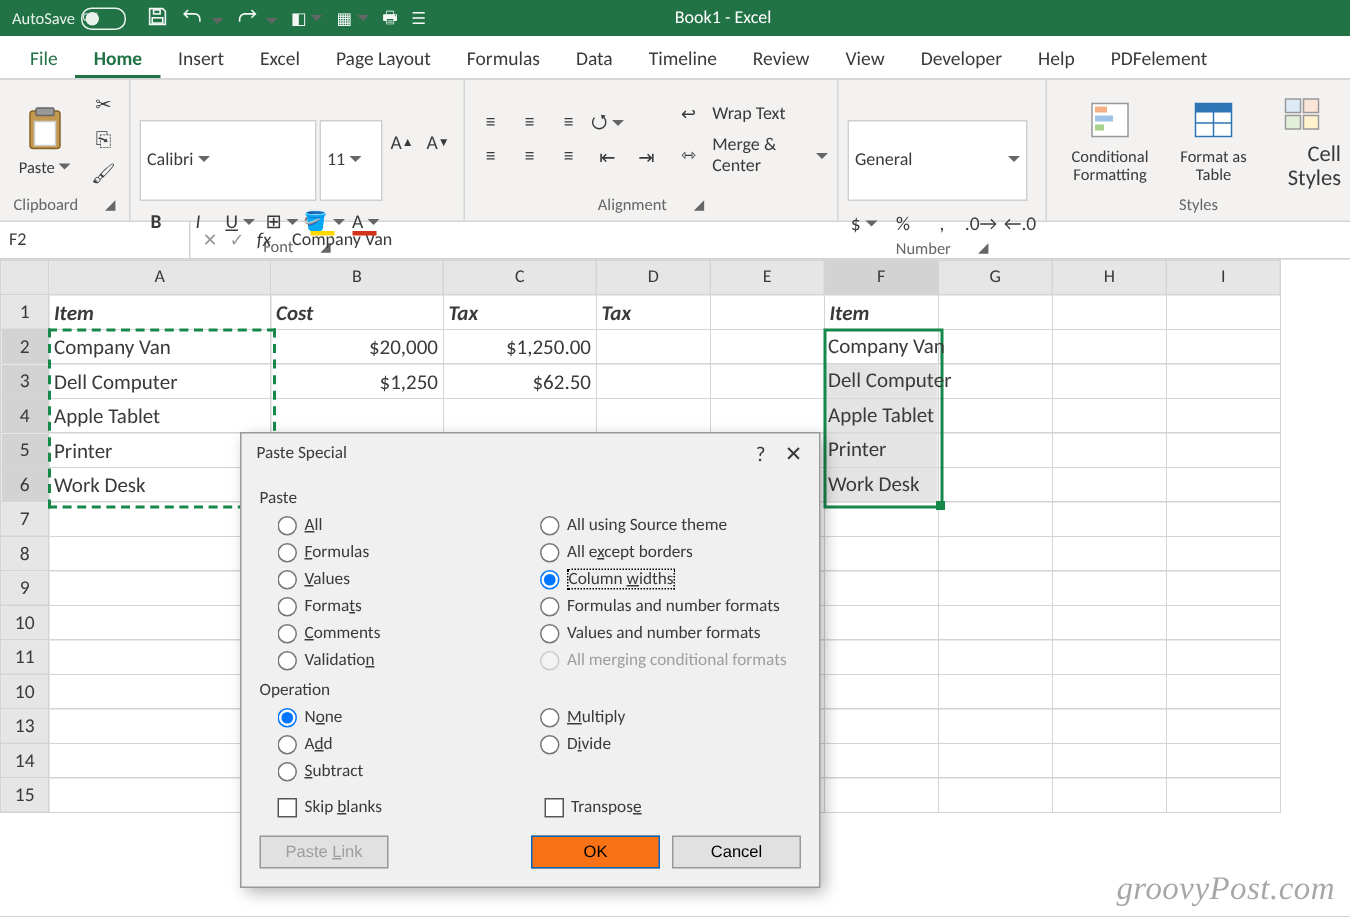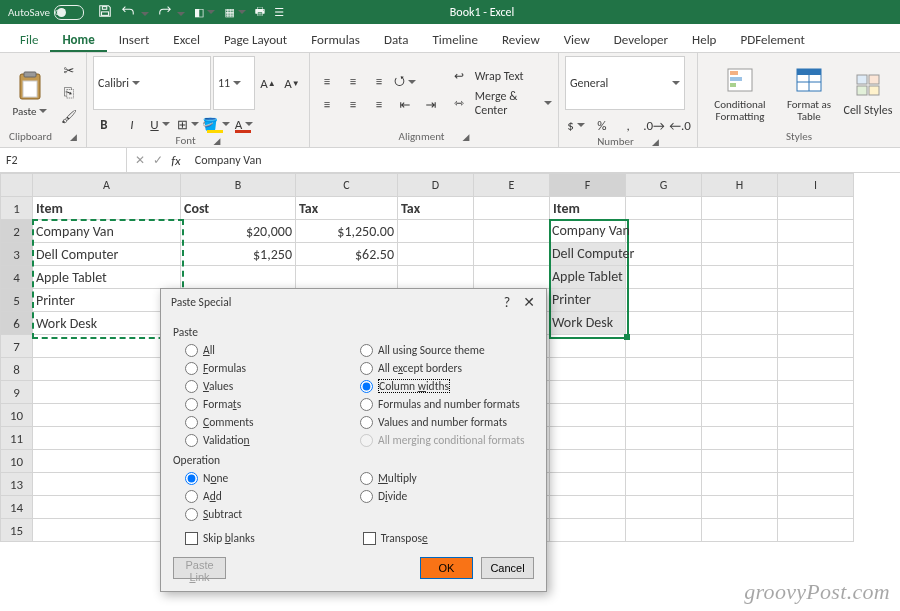--- a/index.html
+++ b/index.html
@@ -35,41 +35,41 @@
   
   .ribbon{height:94px; background:var(--ribbon-bg); display:flex; border-bottom:1px solid var(--ribbon-border);}
   .group{display:flex; flex-direction:column; padding:3px 6px; border-right:1px solid var(--ribbon-border);}
   .group .body{flex:1; display:flex; align-items:center; gap:4px;}
   .group .label{text-align:center; font-size:11px; color:#666; padding-bottom:1px; display:flex; justify-content:center; align-items:center; gap:18px;}
   .group .launcher{font-size:9px; color:#666; line-height:1;}
   .bigbtn{display:flex; flex-direction:column; align-items:center; font-size:11px; gap:2px; width:48px;}
   .bigbtn .ico{height:34px; display:flex; align-items:center; justify-content:center;}
   .stack{display:flex; flex-direction:column; gap:3px;}
   .row{display:flex; align-items:center; gap:4px;}
-  .dd{border:1px solid #cfcfcf; background:#fff; height:20px; display:flex; align-items:center; padding:16px 4px; font-size:12px;}
+  .dd{border:1px solid #cfcfcf; background:#fff; height:20px; display:flex; align-items:center; padding:16px 4px; font-size:12px;margin-top:24px;}
   .chev::after{content:""; display:inline-block; border:4px solid transparent; border-top:4px solid #666; margin-left:3px; transform:translateY(2px);}
   .smallico{width:22px; height:20px; display:flex; align-items:center; justify-content:center; font-size:13px;}
   .groupfont .stack .row{gap:2px;}
   
   .fbar{height:24px; display:flex; align-items:center; background:#fff; border-bottom:1px solid var(--ribbon-border);}
   .namebox{width:120px; border-right:1px solid var(--ribbon-border); padding-left:6px; height:100%; display:flex; align-items:center;}
   .fctrl{display:flex; align-items:center; gap:8px; padding:0 8px; color:#999;}
   .fctrl .fx{color:#3a3a3a; font-style:italic; font-size:13px;}
   .fcontent{flex:1; padding-left:6px;}
   
   .sheet{position:relative; height:441px; background:#fff;}
   table.grid{border-collapse:collapse; table-layout:fixed;}
   table.grid td, table.grid th{border:1px solid var(--grid-border); box-sizing:border-box; height:23px; padding:0 3px; overflow:hidden; white-space:nowrap; background:#fff;}
   table.grid th{background:var(--header-bg); font-weight:normal; font-size:12px; text-align:center;}
   table.grid th.selH{background:var(--selected-header);}
   table.grid .rh{width:32px;}
   .colA{width:148px;} .colB{width:115px;} .colC{width:102px;} .colD{width:76px;} .colE{width:76px;} .colF{width:76px;} .colG{width:76px;} .colH{width:76px;} .colI{width:76px;}
   table.grid th.rowhead{font-size:13px;}
   table.grid td{font-size:14px; font-family:Calibri,sans-serif; position:relative;}
-  .bold{font-weight:bold;}
+  .bold{font-weight:bold;font-style:italic;}
   .num{text-align:right;}
   
   .copybox{position:absolute; border:2px dashed var(--selection-green); pointer-events:none;}
   
   .selbox{position:absolute; border:2px solid var(--selection-green); pointer-events:none; z-index:5;}
   .selbox::after{content:""; position:absolute; right:-3px; bottom:-3px; width:6px; height:6px; background:var(--selection-green);}
   .selfill{position:absolute; background:#d9d9d9; opacity:.7; pointer-events:none; z-index:2;}
   .overflow{position:absolute; z-index:6; font-size:14px; font-family:Calibri; white-space:nowrap; pointer-events:none;}
   
   .dialog{position:absolute; left:160px; top:288px; width:385px; background:var(--dialog-bg); border:1px solid #999; box-shadow:3px 3px 10px rgba(0,0,0,.3); font-size:11.5px; z-index:100;}
@@ -81,21 +81,21 @@
   .radio-cols{display:flex;}
   .radio-col{display:flex; flex-direction:column; gap:4px;}
   .radio-col.left{width:175px;}
   .radio{display:flex; align-items:center; gap:5px;}
   .radio input{margin:0;}
   .focus-rect{outline:1px dotted #000; outline-offset:-1px; padding:0 1px;}
   .disabled{color:#9e9e9e;}
   .chkbox{width:11px; height:11px; border:1px solid #555; display:inline-block; background:#fff;}
   .dlgrow{display:flex; align-items:center; gap:18px; margin-top:10px;}
   .dlgbtns{display:flex; gap:8px; justify-content:flex-end; margin-top:12px;}
-  .dlgbtns button{width:53px; height:22px; border:1px solid #999; background:#e1e1e1; font-size:11px;}
+  .dlgbtns button{width:86px; height:22px; border:1px solid #999; background:#e1e1e1; font-size:11px;}
   .dlgbtns button.primary{border:1.5px solid #0067c0; background:#f97316;}
   .dlgbtns button.disabled-btn{color:#9e9e9e;}
   .watermark{position:absolute; right:10px; bottom:6px; font-family:Georgia,serif; font-style:italic; font-size:22px; color:rgba(0,0,0,.35); letter-spacing:.3px; z-index:50;}
   u.hint{text-decoration:underline;}
 </style>
 </head>
 <body>
 
 <div class="titlebar">
   <div class="qat">
@@ -281,21 +281,21 @@
       </div>
       <div class="bigbtn" style="width:52px;">
         <div class="ico">
             <svg width="28" height="26">
               <rect x="3" y="3" width="10" height="9" fill="#deebf7" stroke="#999"></rect>
               <rect x="15" y="3" width="10" height="9" fill="#fbe5d6" stroke="#999"></rect>
               <rect x="3" y="14" width="10" height="9" fill="#e2f0d9" stroke="#999"></rect>
               <rect x="15" y="14" width="10" height="9" fill="#fff2cc" stroke="#999"></rect>
             </svg>
           </div>
-        <span style="font-size:12px; line-height:1.1; text-align:left;">Cell Styles</span>
+        <span style="font-size:15px; line-height:1.1; text-align:right;">Cell Styles</span>
       </div>
     </div>
     <div class="label">
         <span>Styles</span>
       </div>
   </div>
 </div>
 
 <div class="fbar">
   <div class="namebox">

